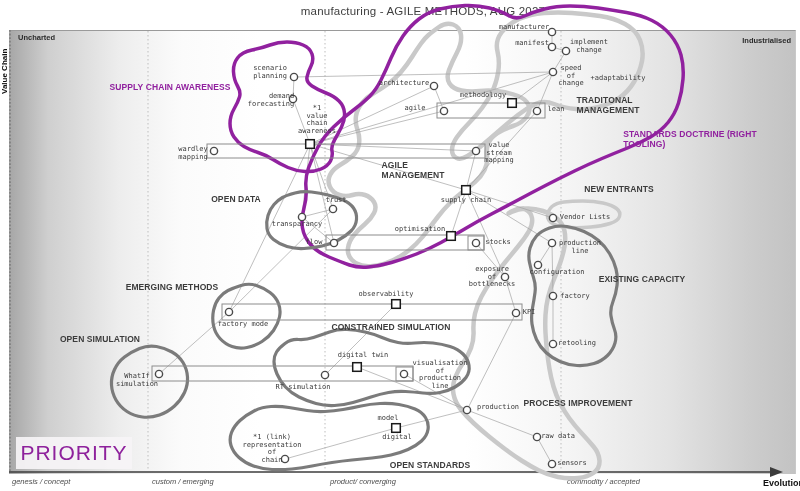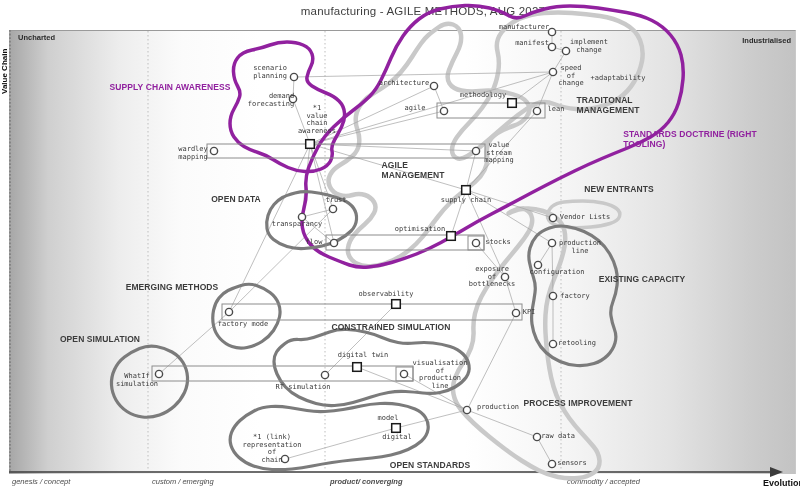--- a/index.html
+++ b/index.html
@@ -33,24 +33,27 @@
   <div class="title">manufacturing - AGILE METHODS, AUG 2027</div>
 
   <div id="canvas"></div>
 
   <div class="corner" style="left:18px;top:33px;">Uncharted</div>
   <div class="corner" style="right:9px;top:36px;">Industrialised</div>
   <div class="ylabel">Value Chain</div>
 
   <div class="stage-label" style="left:12px;">genesis / concept</div>
   <div class="stage-label" style="left:152px;">custom / emerging</div>
-  <div class="stage-label" style="left:330px;font-weight:bold;">product/ converging</div>
+  <div class="stage-label" style="left:330px;">product/ converging</div>
   <div class="stage-label" style="left:567px;">commodity / accepted</div>
   <div class="xlabel" style="left:763px;">Evolution</div>
 
+  <div id="priority">
+    <span>PRIORITY</span>
+  </div>
 
   <div id="overlay">
       <div class="node-label" style="left: 270px; top: 73px;">scenario
 planning</div>
       <div class="node-label" style="left: 271px; top: 101px; text-align: right;">demand
 forecasting</div>
       <div class="node-label" style="left: 317px; top: 120px;">*1
 value
 chain
 awareness</div>

